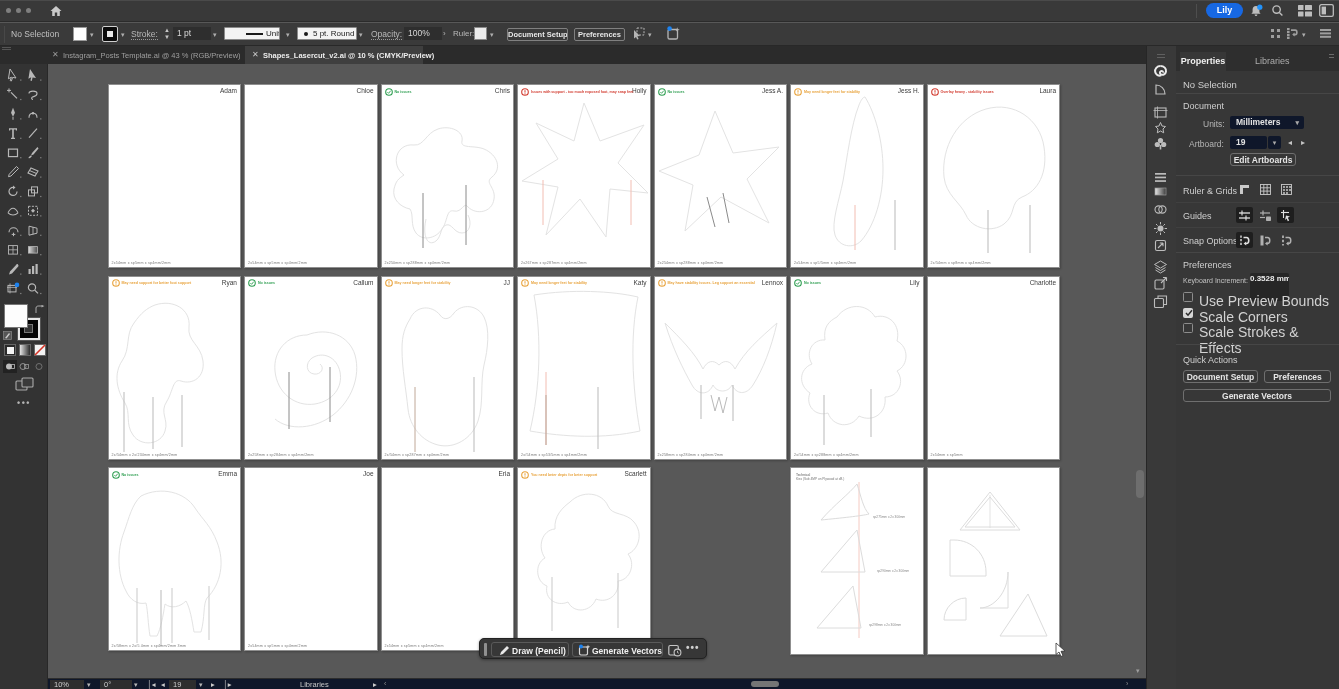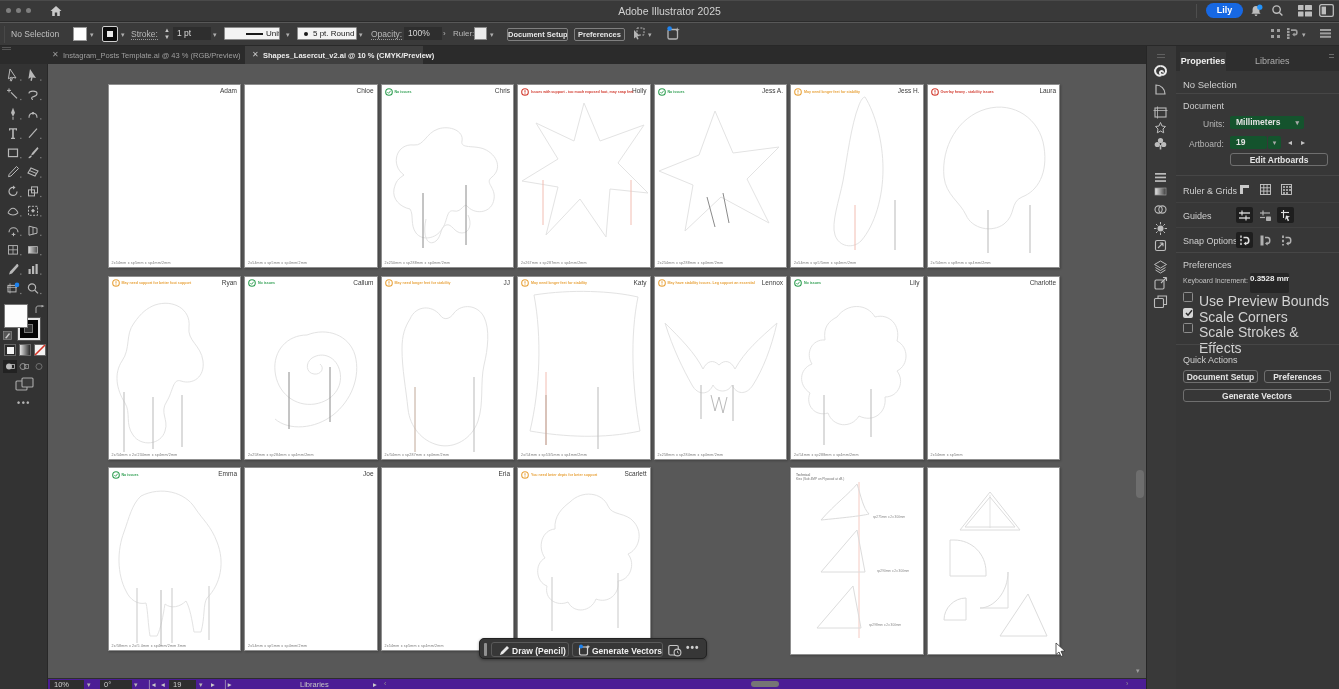--- a/index.html
+++ b/index.html
@@ -31,44 +31,43 @@
 .stxt{position:absolute;left:13px;top:4.5px;font-size:3.6px;font-weight:bold;white-space:nowrap}
 .bsvg{position:absolute;left:0;top:0}
 
 #dockstrip{left:1146px;top:46px;width:30px;height:643px;background:#393939;border-left:1px solid #262626}
 #panel{left:1176px;top:46px;width:163px;height:643px;background:#373737}
 #ptabs{left:1176px;top:46px;width:163px;height:25px;background:#2e2e2e}
 #ptab1{left:1180px;top:52px;width:46px;height:19px;background:#373737;color:#f0f0f0;font-weight:bold;font-size:9px;text-align:center;line-height:19px}
 .pdiv{left:1176px;width:163px;height:1px;background:#464646}
 .phead{left:1183px;font-size:9px;color:#cfcfcf}
 .plbl{font-size:8.5px;color:#b5b5b5;white-space:nowrap}
-.pwidget{background:#14532d;border-radius:2px;color:#e3e3e3;font-size:8.5px}
+.pwidget{background:#0f172a;border-radius:2px;color:#e3e3e3;font-size:8.5px}
 .pbtn{border:1px solid #6f6f6f;border-radius:3px;color:#e5e5e5;font-size:8.5px;font-weight:bold;text-align:center}
 .ibtn{position:absolute;width:17px;height:16px;border-radius:2px}
 .ibtn.on{background:#1e1e1e}
 .cb{position:absolute;left:1183px;width:10px;height:10px;border:1px solid #8d8d8d;border-radius:1.5px;background:transparent}
 .cblbl{position:absolute;left:1199px;font-size:14px;color:#d2d2d2}
 
-#statusbar{left:48px;top:678px;width:1098px;height:11px;background:#4c1d95;border-top:1px solid #2d2d2d}
+#statusbar{left:48px;top:678px;width:1098px;height:11px;background:#0f172a;border-top:1px solid #2d2d2d}
 .sfield{position:absolute;top:1px;height:9px;background:#2e2e2e;color:#cfcfcf;font-size:7.5px;line-height:9px;padding-left:4px}
 .sarr{position:absolute;top:1px;font-size:7px;color:#b5b5b5}
 
 #taskbar{left:479px;top:638px;width:228px;height:21px;background:#373737;border:1px solid #222;border-radius:5px;box-shadow:0 1px 3px rgba(0,0,0,.4)}
 .tbtn{position:absolute;top:2.5px;height:15px;border:1px solid #5a5a5a;border-radius:3px;color:#f0f0f0;font-size:9px;font-weight:bold}
 </style></head><body>
 <div id="app">
 
 <div class="abs" id="titlebar"></div>
 <div class="abs dot" style="left:6px"></div>
     <div class="abs dot" style="left:16px"></div>
     <div class="abs dot" style="left:26px"></div>
 <svg class="abs" style="left:50px;top:5px" width="12" height="12" viewBox="0 0 12 12">
       <path d="M6 1 L11.5 6 L9.8 6 L9.8 11 L7.2 11 L7.2 7.5 L4.8 7.5 L4.8 11 L2.2 11 L2.2 6 L0.5 6 Z" fill="#c9c9c9"></path>
     </svg>
-<div class="abs" id="ttl">Adobe Illustrator 2025</div>
 <div class="abs" style="left:1196px;top:4px;width:1px;height:14px;background:#4e4e4e"></div>
 <div class="abs" id="share">Lily</div>
 <svg class="abs" style="left:1249px;top:4px" width="14" height="14" viewBox="0 0 14 14">
       <path d="M7 2 C9.2 2 10.4 3.6 10.4 5.6 L10.4 8.2 L11.6 9.8 L2.4 9.8 L3.6 8.2 L3.6 5.6 C3.6 3.6 4.8 2 7 2 Z" fill="#bdbdbd"></path>
       <path d="M5.6 10.4 L8.4 10.4 C8.4 11.3 7.8 11.9 7 11.9 C6.2 11.9 5.6 11.3 5.6 10.4 Z" fill="#bdbdbd"></path>
       <circle cx="10.8" cy="3.2" r="2.6" fill="#2293fb"></circle>
     </svg>
 <svg class="abs" style="left:1271px;top:4px" width="13" height="13" viewBox="0 0 13 13">
       <circle cx="5.6" cy="5.6" r="3.7" fill="none" stroke="#bdbdbd" stroke-width="1.4"></circle>
       <line x1="8.4" y1="8.4" x2="11.4" y2="11.4" stroke="#bdbdbd" stroke-width="1.4"></line>
@@ -697,21 +696,21 @@
 <div class="abs phead" style="top:79px;color:#cfcfcf;font-size:9.5px">No Selection</div>
 <div class="abs pdiv" style="top:93px"></div>
 <div class="abs phead" style="top:101px">Document</div>
 <div class="abs plbl" style="left:1203px;top:119px;position:absolute">Units:</div>
 <div class="abs pwidget" style="left:1230px;top:116px;width:74px;height:13px;line-height:13px;padding-left:6px;font-weight:bold">Millimeters<span style="position:absolute;right:5px;color:#aaa;font-size:7px">▾</span></div>
 <div class="abs plbl" style="left:1189px;top:139px;position:absolute">Artboard:</div>
 <div class="abs pwidget" style="left:1230px;top:136px;width:37px;height:13px;line-height:13px;padding-left:6px;font-weight:bold">19</div>
 <div class="abs pwidget" style="left:1268px;top:136px;width:13px;height:13px;line-height:13px;text-align:center;color:#aaa;font-size:7px">▾</div>
 <div class="abs" style="left:1288px;top:138px;font-size:8px;color:#c5c5c5">◂</div>
 <div class="abs" style="left:1301px;top:138px;font-size:8px;color:#c5c5c5">▸</div>
-<div class="abs pbtn" style="left:1230px;top:153px;width:98px;height:13px;line-height:13px">Edit Artboards</div>
+<div class="abs pbtn" style="left:1230px;top:153px;width:66px;height:13px;line-height:13px">Edit Artboards</div>
 <div class="abs pdiv" style="top:175px"></div>
 <div class="abs phead" style="top:186px">Ruler &amp; Grids</div>
 <svg class="abs" style="left:1238px;top:183px" width="13" height="13" viewBox="0 0 13 13">
       <path d="M2 2 L11 2 L11 5 L5 5 L5 11 L2 11 Z" fill="#c9c9c9"></path>
     </svg>
 <svg class="abs" style="left:1259px;top:183px" width="13" height="13" viewBox="0 0 13 13">
       <g stroke="#c9c9c9" stroke-width="0.9" fill="none">
         <rect x="1.5" y="1.5" width="10" height="10"></rect>
         <line x1="4.8" y1="1.5" x2="4.8" y2="11.5"></line>
         <line x1="8.1" y1="1.5" x2="8.1" y2="11.5"></line>
@@ -775,21 +774,21 @@
       <path d="M8.6 7.4 L6 9.5 L8.6 11.6 Z" fill="#b0b0b0"></path>
     </svg>
 <svg class="abs" style="left:1280px;top:234px" width="13" height="13" viewBox="0 0 13 13">
       <line x1="3" y1="1.5" x2="3" y2="11.5" stroke="#b0b0b0" stroke-width="1.8" stroke-dasharray="2.6 1.6"></line>
       <path d="M5.5 3.5 L8.5 3.5 C11.5 3.5 11.5 9.5 8.5 9.5 L7 9.5" fill="none" stroke="#b0b0b0" stroke-width="1.5"></path>
       <path d="M8.6 7.4 L6 9.5 L8.6 11.6 Z" fill="#b0b0b0"></path>
     </svg>
 <div class="abs pdiv" style="top:252px"></div>
 <div class="abs phead" style="top:260px">Preferences</div>
 <div class="abs" style="left:1183px;top:277px;position:absolute;color:#c2c2c2;font-size:7px;white-space:nowrap">Keyboard Increment:</div>
-<div class="abs" style="left:1250px;top:273px;width:39px;height:20px;background:#262626;border-radius:2px;color:#ececec;font-size:8px;font-weight:bold;line-height:12px;text-align:center;white-space:nowrap;overflow:hidden">0.3528 mm</div>
+<div class="abs" style="left:1250px;top:273px;width:39px;height:28px;background:#262626;border-radius:2px;color:#ececec;font-size:8px;font-weight:bold;line-height:12px;text-align:center;white-space:nowrap;overflow:hidden">0.3528 mm</div>
 <div class="cb abs" style="top:292px"></div>
 <div class="cblbl abs" style="top:293px">Use Preview Bounds</div>
 <div class="cb abs" style="top:307.5px;background:#d6d6d6;border-color:#d6d6d6"></div>
 <svg class="abs" style="left:1184.5px;top:309px" width="8" height="8" viewBox="0 0 8 8">
       <path d="M1 4 L3 6.2 L7 1.2" fill="none" stroke="#2b2b2b" stroke-width="1.5"></path>
     </svg>
 <div class="cblbl abs" style="top:308.5px">Scale Corners</div>
 <div class="cb abs" style="top:323px"></div>
 <div class="cblbl abs" style="top:324px">Scale Strokes &amp; Effects</div>
 <div class="abs pdiv" style="top:344px"></div>

